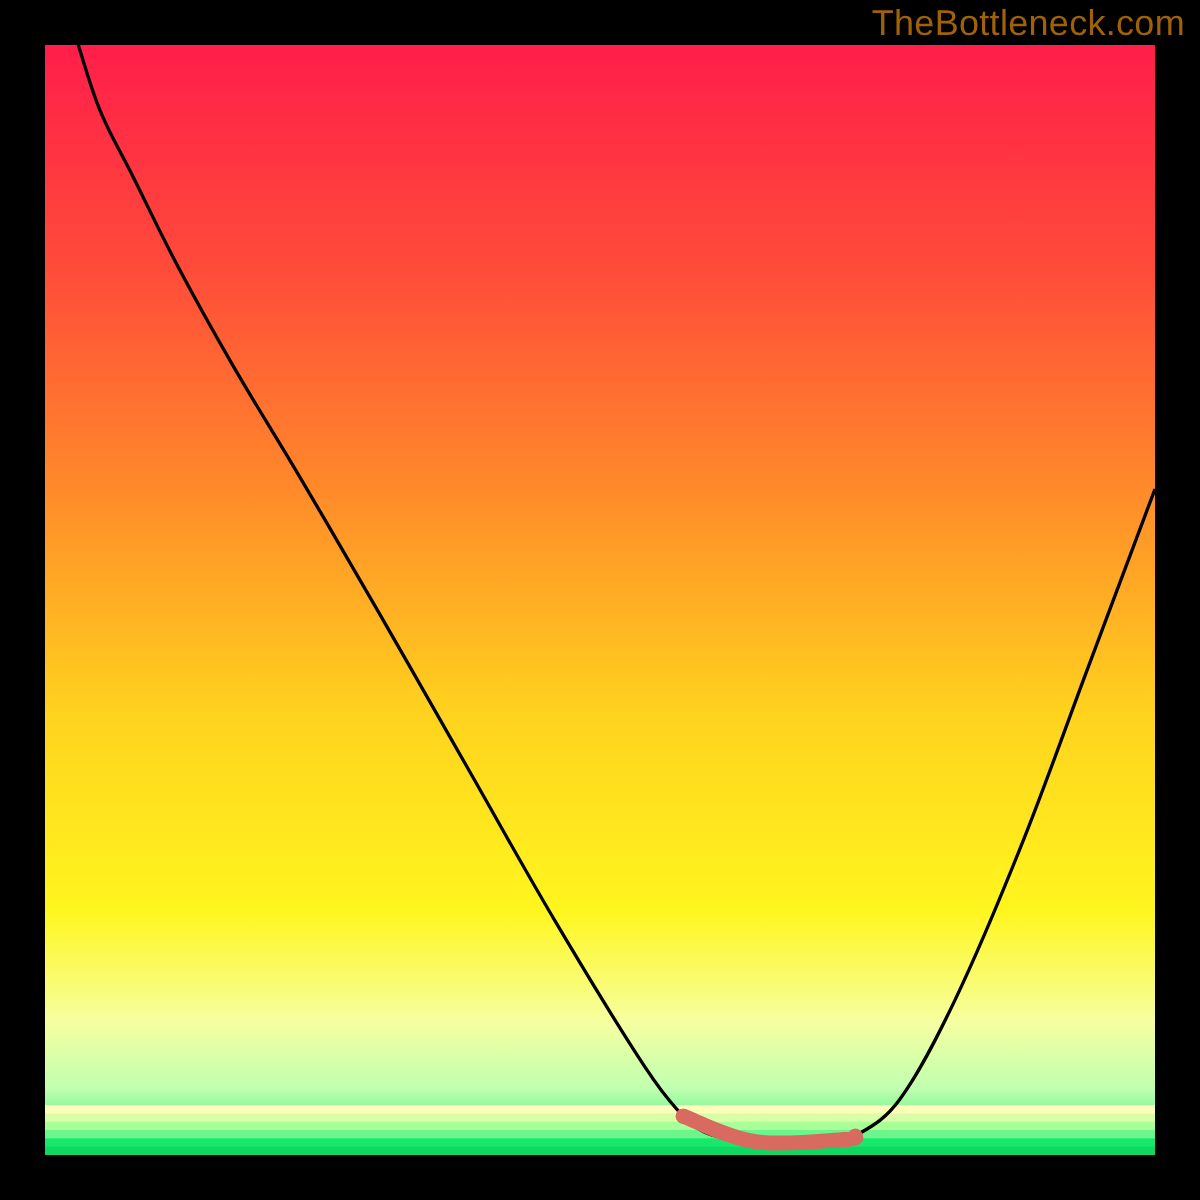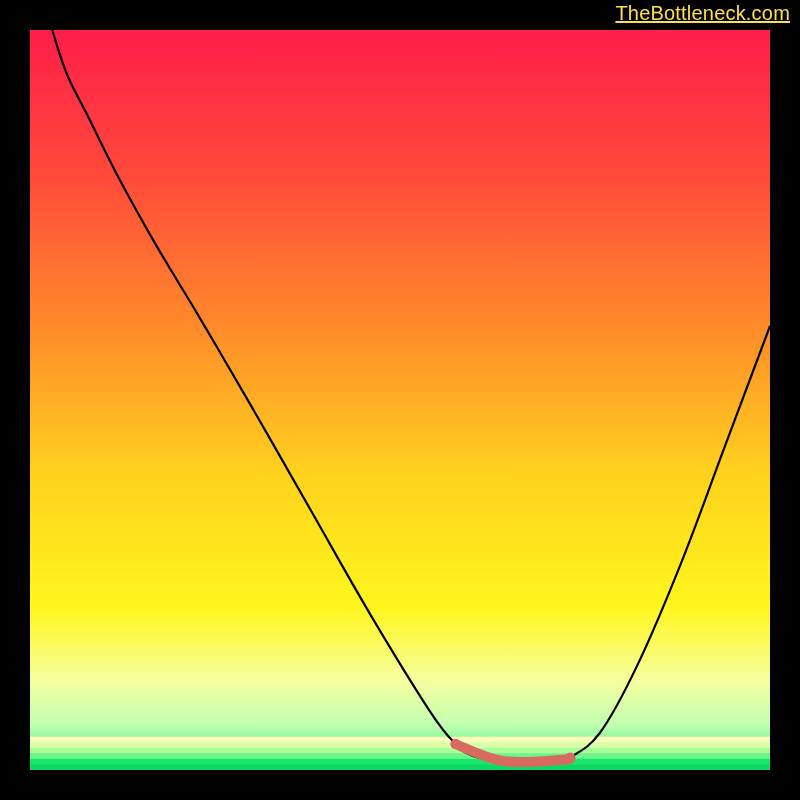--- a/index.html
+++ b/index.html
@@ -8,26 +8,25 @@
     height: 800px;
     background: #000;
     position: relative;
     font-family: Arial, Helvetica, sans-serif;
     overflow: hidden;
   }
   .watermark {
     position: absolute;
     top: 2px;
     right: 10px;
-    color: #fde047;
-    font-size: 20px;
+    color: #a16207;
+    font-size: 24px;
     font-weight: 400;
     letter-spacing: 0.2px;
     z-index: 5;
-    text-decoration: underline;
   }
   .plot-box {
     position: absolute;
     left: 30px;
     top: 30px;
     width: 740px;
     height: 740px;
     overflow: hidden;
   }
   .plot-box svg { display: block; }

